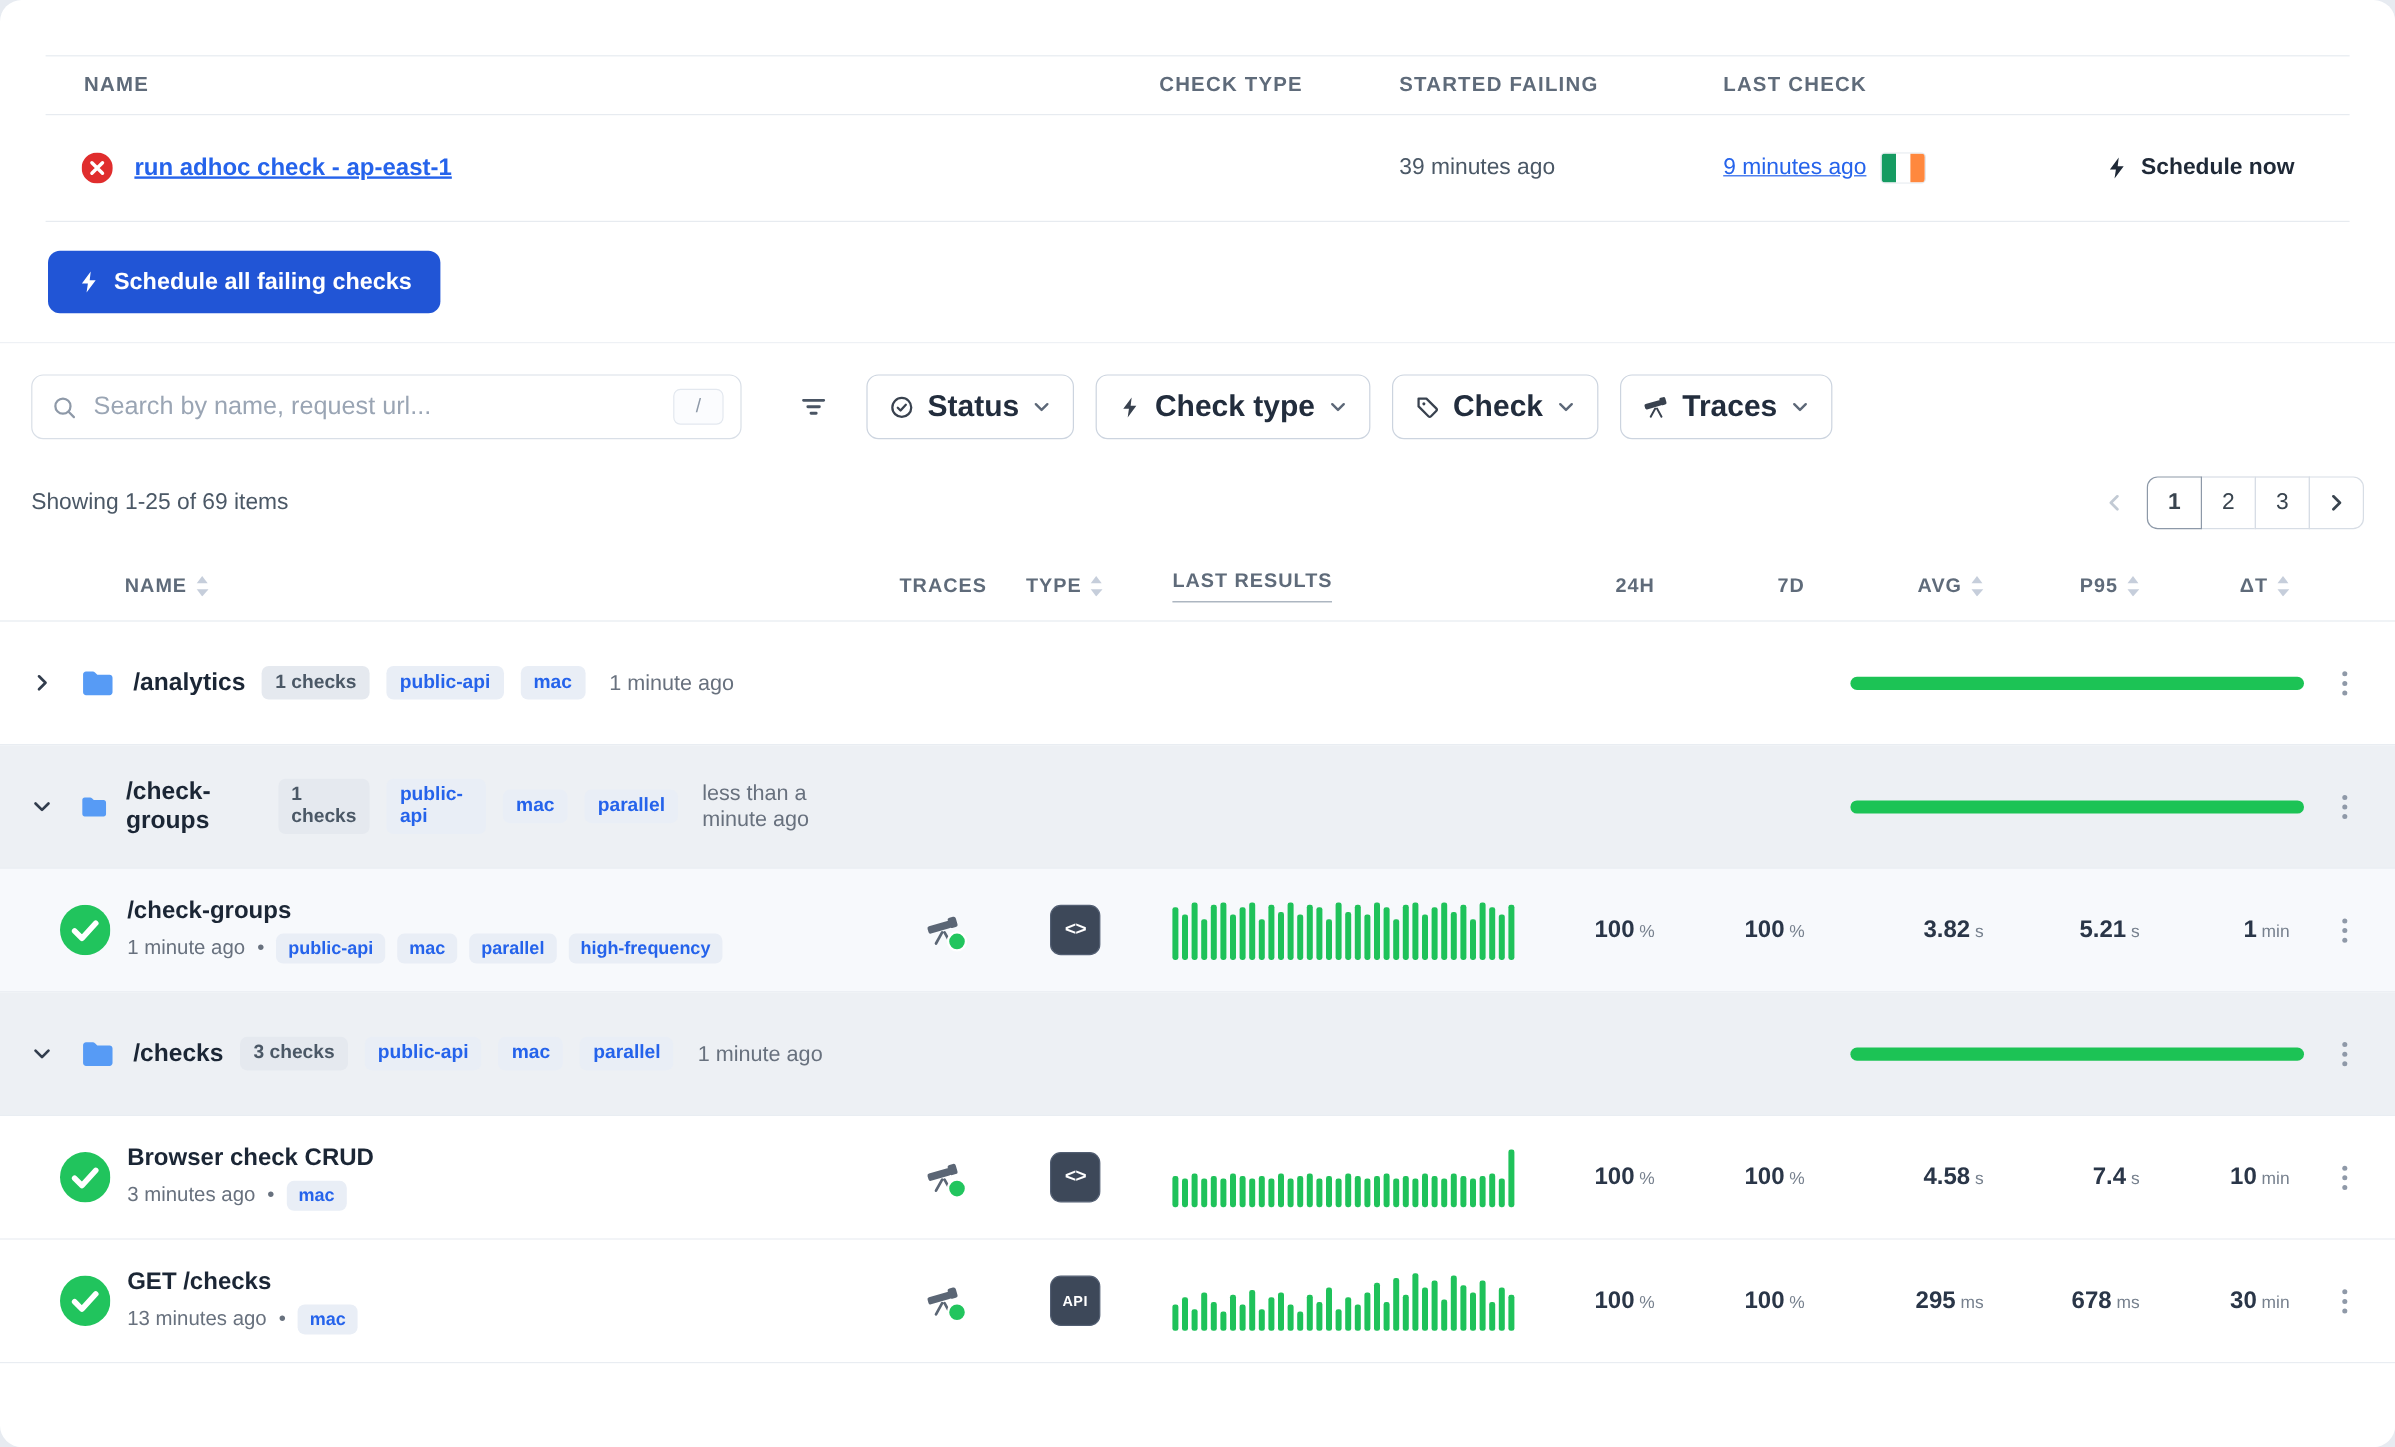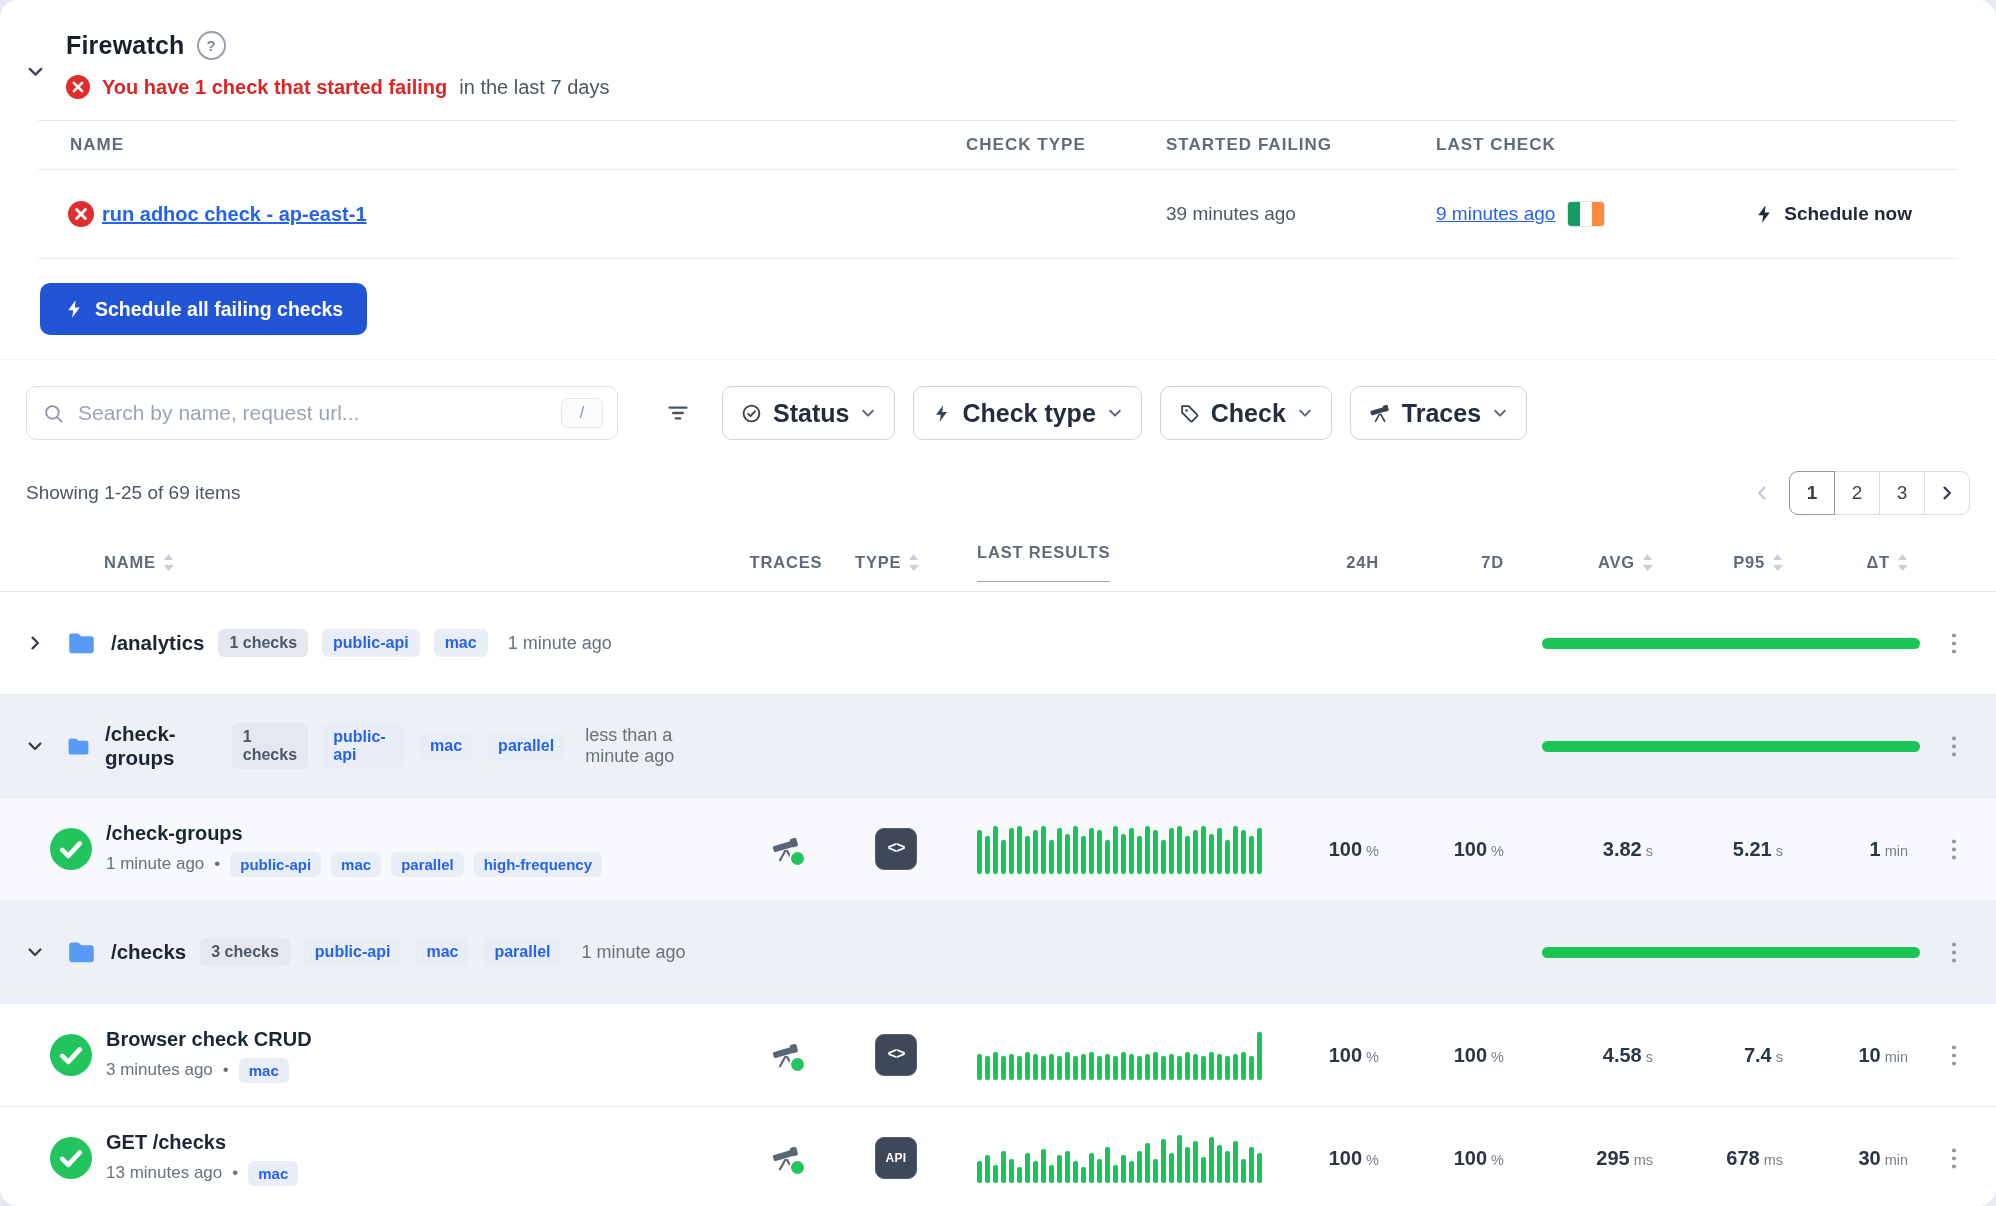--- a/index.html
+++ b/index.html
@@ -20,21 +20,21 @@
   .alert-rest{font-size:20px;color:#4b5866;}
 
   .fw-table{margin:18px 12px 0 12px;border-top:1px solid #e7ebf0;}
   .fw-grid{display:grid;grid-template-columns:minmax(0,1fr) 210px 270px 300px 250px;align-items:center;}
   .fw-thead{height:48px;border-bottom:1px solid #e7ebf0;}
   .fw-th{font-size:17px;font-weight:700;color:#5f6b7a;letter-spacing:.06em;}
   .fw-th.c1{padding-left:32px;}
   .fw-th.c2{padding-left:38px;}
   .fw-th.c3,.fw-th.c4{padding-left:28px;}
   .fw-row{height:88px;border-bottom:1px solid #e7ebf0;}
-  .fw-namecell{display:flex;align-items:center;gap:8px;padding-left:30px;}
+  .fw-namecell{display:flex;align-items:center;gap:18px;padding-left:30px;}
   .fw-link{font-size:20px;font-weight:700;color:#2563eb;text-decoration:underline;cursor:pointer;}
   .fw-typecell{padding-left:80px;}
   .fw-val{font-size:19px;color:#4b5866;padding-left:28px;}
   .fw-lastcell{display:flex;align-items:center;gap:12px;padding-left:28px;}
   .fw-minilink{font-size:19px;color:#2563eb;text-decoration:underline;cursor:pointer;}
   .flag{width:36px;height:24px;border-radius:4px;overflow:hidden;display:flex;border:1px solid #e2e7ee;}
   .flag i{flex:1;}
   .flag .g{background:#169b62;}
   .flag .w{background:#ffffff;}
   .flag .o{background:#ff883e;}
@@ -78,21 +78,21 @@
   .th{font-size:16.5px;font-weight:700;letter-spacing:.05em;display:flex;align-items:center;gap:7px;}
   .th.h-name{grid-column:2;padding-left:38px;}
   .th.h-traces{grid-column:3;justify-content:center;}
   .th.h-type{grid-column:4;padding-left:14px;}
   .th.h-results{grid-column:5;padding-left:26px;}
   .th.h-24h{grid-column:6;justify-content:flex-end;padding-right:22px;}
   .th.h-7d{grid-column:7;justify-content:flex-end;padding-right:22px;}
   .th.h-avg{grid-column:8;justify-content:flex-end;padding-right:18px;}
   .th.h-p95{grid-column:9;justify-content:flex-end;padding-right:18px;}
   .th.h-dt{grid-column:10;justify-content:flex-end;padding-right:18px;}
-  .th .uline{border-bottom:1.5px solid #9aa5b2;padding-bottom:19px;}
+  .th .uline{border-bottom:1.5px solid #9aa5b2;padding-bottom:7px;}
   .sort{width:11px;height:17px;color:#c6cedb;}
 
   .trow.folder-open{background:#edf0f4;}
   .trow.child-tint{background:#f7f9fc;}
   .cl-toggle{grid-column:1;justify-self:start;margin-left:4px;color:#323d4d;cursor:pointer;}
   .cl-name{grid-column:2;display:flex;align-items:center;gap:14px;min-width:0;}
   .fname{font-size:20.5px;font-weight:700;color:#1b2635;}
   .count-badge{background:#e5e9ef;color:#4b5866;font-size:16px;font-weight:600;border-radius:6px;padding:5px 11px;}
   .tagpill{background:#e9eef6;color:#2563eb;font-size:16px;font-weight:700;border-radius:6px;padding:5px 11px;cursor:pointer;}
   .rowtime{font-size:18px;color:#68717e;margin-left:6px;}
@@ -127,41 +127,20 @@
   .chrome-ic{position:relative;width:38px;height:38px;border-radius:50%;background:conic-gradient(from -60deg,#ea4335 0 120deg,#fbbc05 0 240deg,#34a853 0 360deg);}
   .chrome-ic::before{content:"";position:absolute;inset:22%;background:#fff;border-radius:50%;}
   .chrome-ic::after{content:"";position:absolute;inset:30%;background:#4285f4;border-radius:50%;}
 </style>
 </head>
 <body>
 
 <div class="app">
 
   <section class="fw-section">
-    <div class="fw-headblock">
-      <div class="fw-collapse">
-        <svg width="19" height="19" viewBox="0 0 16 16">
-            <path d="M3.2 5.8 8 10.6l4.8-4.8" fill="none" stroke="currentColor" stroke-width="2" stroke-linecap="round" stroke-linejoin="round"></path>
-          </svg>
-      </div>
-      <div class="fw-titlewrap">
-        <div class="fw-title-row">
-          <span class="fw-title">Firewatch</span>
-          <span class="help-ic">?</span>
-        </div>
-        <div class="fw-alert-row">
-          <svg width="24" height="24" viewBox="0 0 20 20">
-              <circle cx="10" cy="10" r="10" fill="#e02d2d"></circle>
-              <path d="M6.6 6.6l6.8 6.8M13.4 6.6l-6.8 6.8" stroke="#fff" stroke-width="2.2" stroke-linecap="round"></path>
-            </svg>
-          <span class="alert-strong">You have 1 check that started failing</span>
-          <span class="alert-rest"> in the last 7 days</span>
-        </div>
-      </div>
-    </div>
 
     <div class="fw-table">
       <div class="fw-grid fw-thead">
         <span class="fw-th c1">NAME</span>
         <span class="fw-th c2">CHECK TYPE</span>
         <span class="fw-th c3">STARTED FAILING</span>
         <span class="fw-th c4">LAST CHECK</span>
         <span class="fw-th"></span>
       </div>
       <div class="fw-grid fw-row">

